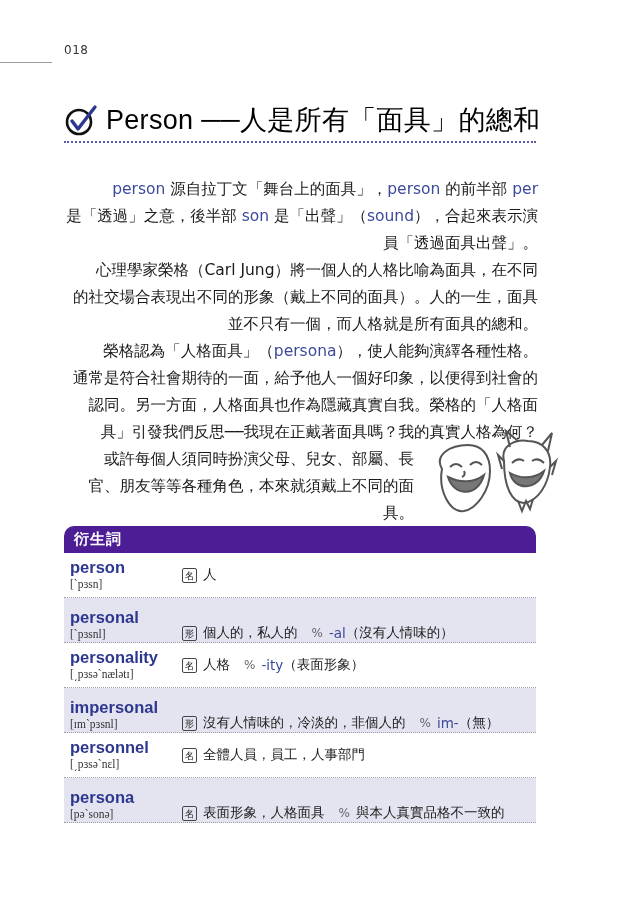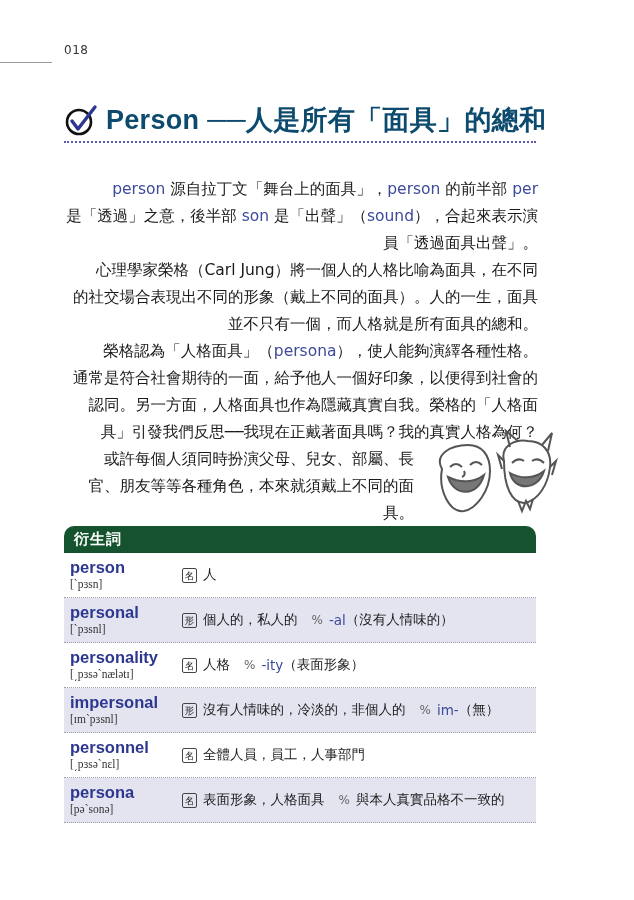--- a/index.html
+++ b/index.html
@@ -15,47 +15,47 @@
   .page-rule {
     position: absolute; left: 0; top: 62px; width: 52px; height: 1px; background: #9a9a9a;
   }
   .title-row {
     position: absolute; left: 64px; top: 98px; width: 472px; height: 44px;
     display: flex; align-items: center;
   }
   .check-icon { width: 34px; height: 34px; margin-right: 8px; flex: 0 0 auto; }
   .title-text {
     font-family: "Liberation Sans", "DejaVu Sans", sans-serif;
-    font-weight: bold; font-size: 27px; color: #0c4a6e; white-space: nowrap; letter-spacing: 0.3px;
+    font-weight: normal; font-size: 27px; color: #000000; white-space: nowrap; letter-spacing: 0.3px;
   }
   .title-rule {
     position: absolute; left: 64px; top: 141px; width: 472px; height: 0;
     border-top: 2px dotted #5a5ab0;
   }
   .body-text {
     position: absolute; left: 64px; top: 176px; width: 474px;
     font-size: 15.5px; line-height: 27px; color: #1a1a1a;
   }
   .body-text p { margin: 0; text-indent: 2em; text-align: right; }
   .en { color: #3d4a9a; }
   .para-narrow { width: 350px; }
   .masks { position: absolute; left: 420px; top: 425px; width: 140px; height: 95px; }
 
   .deriv {
     position: absolute; left: 64px; top: 526px; width: 472px;
   }
   .deriv-header {
-    background: #14532d; color: #fff; height: 27px; border-radius: 10px 10px 0 0;
+    background: #4c1d95; color: #fff; height: 27px; border-radius: 10px 10px 0 0;
     font-size: 15px; font-weight: bold; line-height: 27px; padding-left: 10px; letter-spacing: 1px;
   }
   .deriv-row {
     height: 44px; display: flex; align-items: center;
     border-bottom: 1px dotted #a0a0a8; position: relative;
   }
-  .deriv-row.shaded { background: #e3e4f0; }
+  .deriv-row.shaded { background: #e3e4f0; align-items: flex-end; }
   .word-col { width: 112px; padding-left: 6px; flex: 0 0 auto; }
   .word {
     font-family: "Liberation Sans", "DejaVu Sans", sans-serif; font-weight: bold;
     color: #2e3790; font-size: 16.5px; line-height: 19px; display: block;
   }
   .ipa {
     font-family: "Liberation Serif", "DejaVu Serif", serif;
     font-size: 11.5px; color: #333; line-height: 15px; display: block;
   }
   .def-col { display: flex; align-items: center; font-size: 13.5px; color: #1a1a1a; white-space: nowrap; }

